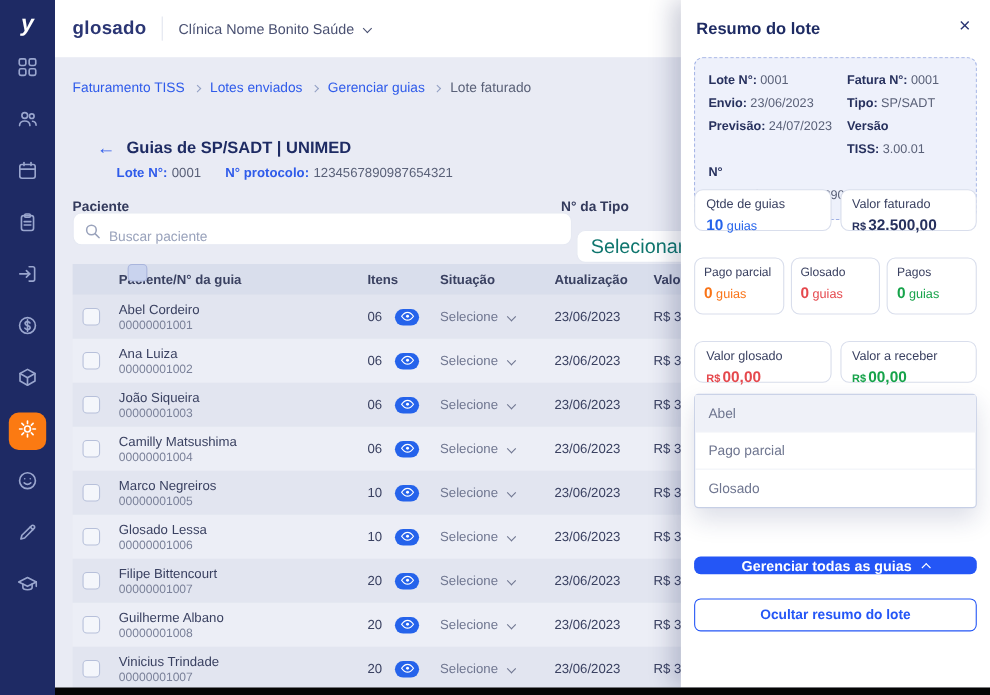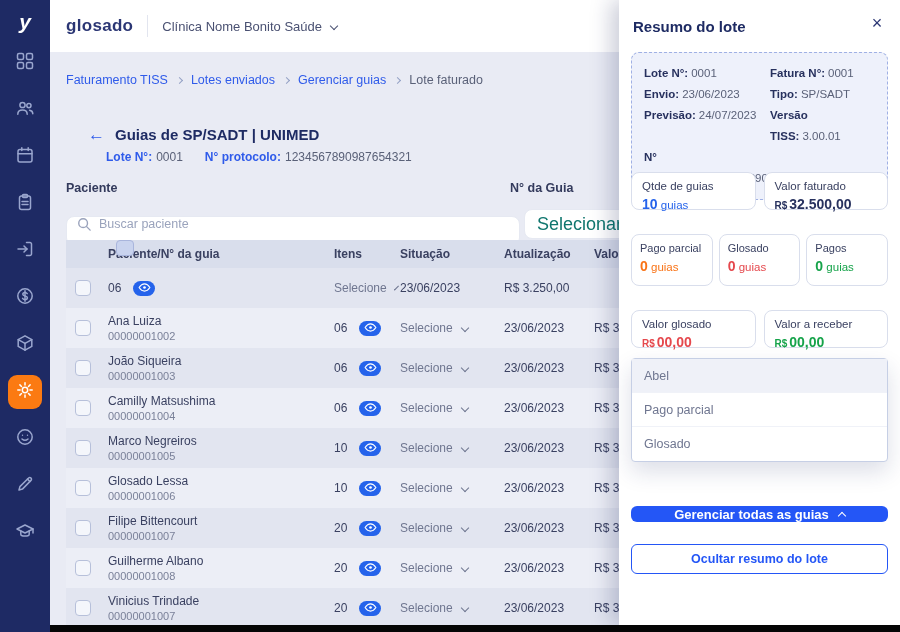--- a/index.html
+++ b/index.html
@@ -37,21 +37,21 @@
   .back-arrow{color:#2F5BEA;font-size:17px;font-weight:bold;cursor:pointer;line-height:1}
   .page-title{font-size:15px;font-weight:bold;color:#1E2B63}
   .sub-row{position:absolute;left:106px;top:150px;font-size:12px;display:flex;gap:22px;z-index:5}
   .sub-label{color:#2F5BEA;font-weight:bold}
   .sub-value{color:#5A6178;margin-left:4px}
 
   
   .filter-label{position:absolute;font-size:12.5px;font-weight:bold;color:#333A5C;z-index:5}
   .fl-1{left:66px;top:181px}
   .fl-2{left:510px;top:181px}
-  .search-box{position:absolute;left:66px;top:216px;width:454px;height:30px;background:#fff;border:1px solid #E6E9F2;border-radius:8px;display:flex;align-items:flex-start;padding:0 10px;z-index:5}
+  .search-box{position:absolute;left:66px;top:193px;width:454px;height:30px;background:#fff;border:1px solid #E6E9F2;border-radius:8px;display:flex;align-items:flex-end;padding:0 10px;z-index:5}
   .search-box svg{flex:0 0 auto;margin-right:8px}
   .search-input{border:none;outline:none;background:transparent;font-size:12.5px;color:#3A4161;width:100%;font-family:"Liberation Sans",sans-serif}
   .search-input::placeholder{color:#9AA3BC}
   .select-box{position:absolute;left:524px;top:209px;width:160px;height:30px;background:#fff;border:1px solid #E6E9F2;border-radius:8px;display:flex;align-items:center;padding:0 12px;font-size:18px;color:#0f766e;z-index:5}
 
   
   .table{position:absolute;left:66px;top:240px;width:632px;z-index:5}
   .thead,.trow{display:grid;grid-template-columns:34px 226px 66px 104px 90px 112px;align-items:center}
   .thead{height:28px;background:#D9DEEC;font-size:11.5px;font-weight:bold;color:#333A5C}
   .trow{height:40px}
@@ -219,40 +219,44 @@
 </div>
 
 <div class="filter-label fl-1">Paciente</div>
 <div class="search-box">
   <span><svg width="14" height="14" viewBox="0 0 16 16">
         <circle cx="7" cy="7" r="5" stroke="#9AA3BC" stroke-width="1.6" fill="none"></circle>
         <line x1="11" y1="11" x2="15" y2="15" stroke="#9AA3BC" stroke-width="1.6" stroke-linecap="round"></line>
       </svg></span>
   <input class="search-input" placeholder="Buscar paciente" style="">
 </div>
-<div class="filter-label fl-2">N° da Guia</div>
+<div class="filter-label fl-2">N° da Tipo</div>
 <div class="select-box">
   <span>Selecionar</span>
 </div>
 
 <div class="table">
   <div class="thead">
     <div class="td td-cb">
         <span class="cb header"></span>
       </div>
     <div class="td">Paciente/N° da guia</div>
     <div class="td">Itens</div>
     <div class="td">Situação</div>
     <div class="td">Atualização</div>
     <div class="td">Valor total</div>
   </div>
 
   <div class="trow">
     <div class="td td-cb">
         <span class="cb"></span>
+      </div>
+    <div class="td td-name">
+        <span class="pname">Abel Cordeiro</span>
+        <span class="pguide">00000001001</span>
       </div>
     <div class="td td-itens">
         <span>06</span>
         <span class="eye-badge">
           <span><svg width="13" height="9" viewBox="0 0 14 10">
               <path d="M1 5c2-3 4-4 6-4s4 1 6 4c-2 3-4 4-6 4S3 8 1 5z" fill="none" stroke="#fff" stroke-width="1.2"></path>
               <circle cx="7" cy="5" r="1.5" fill="#fff"></circle>
             </svg></span>
         </span>
       </div>

